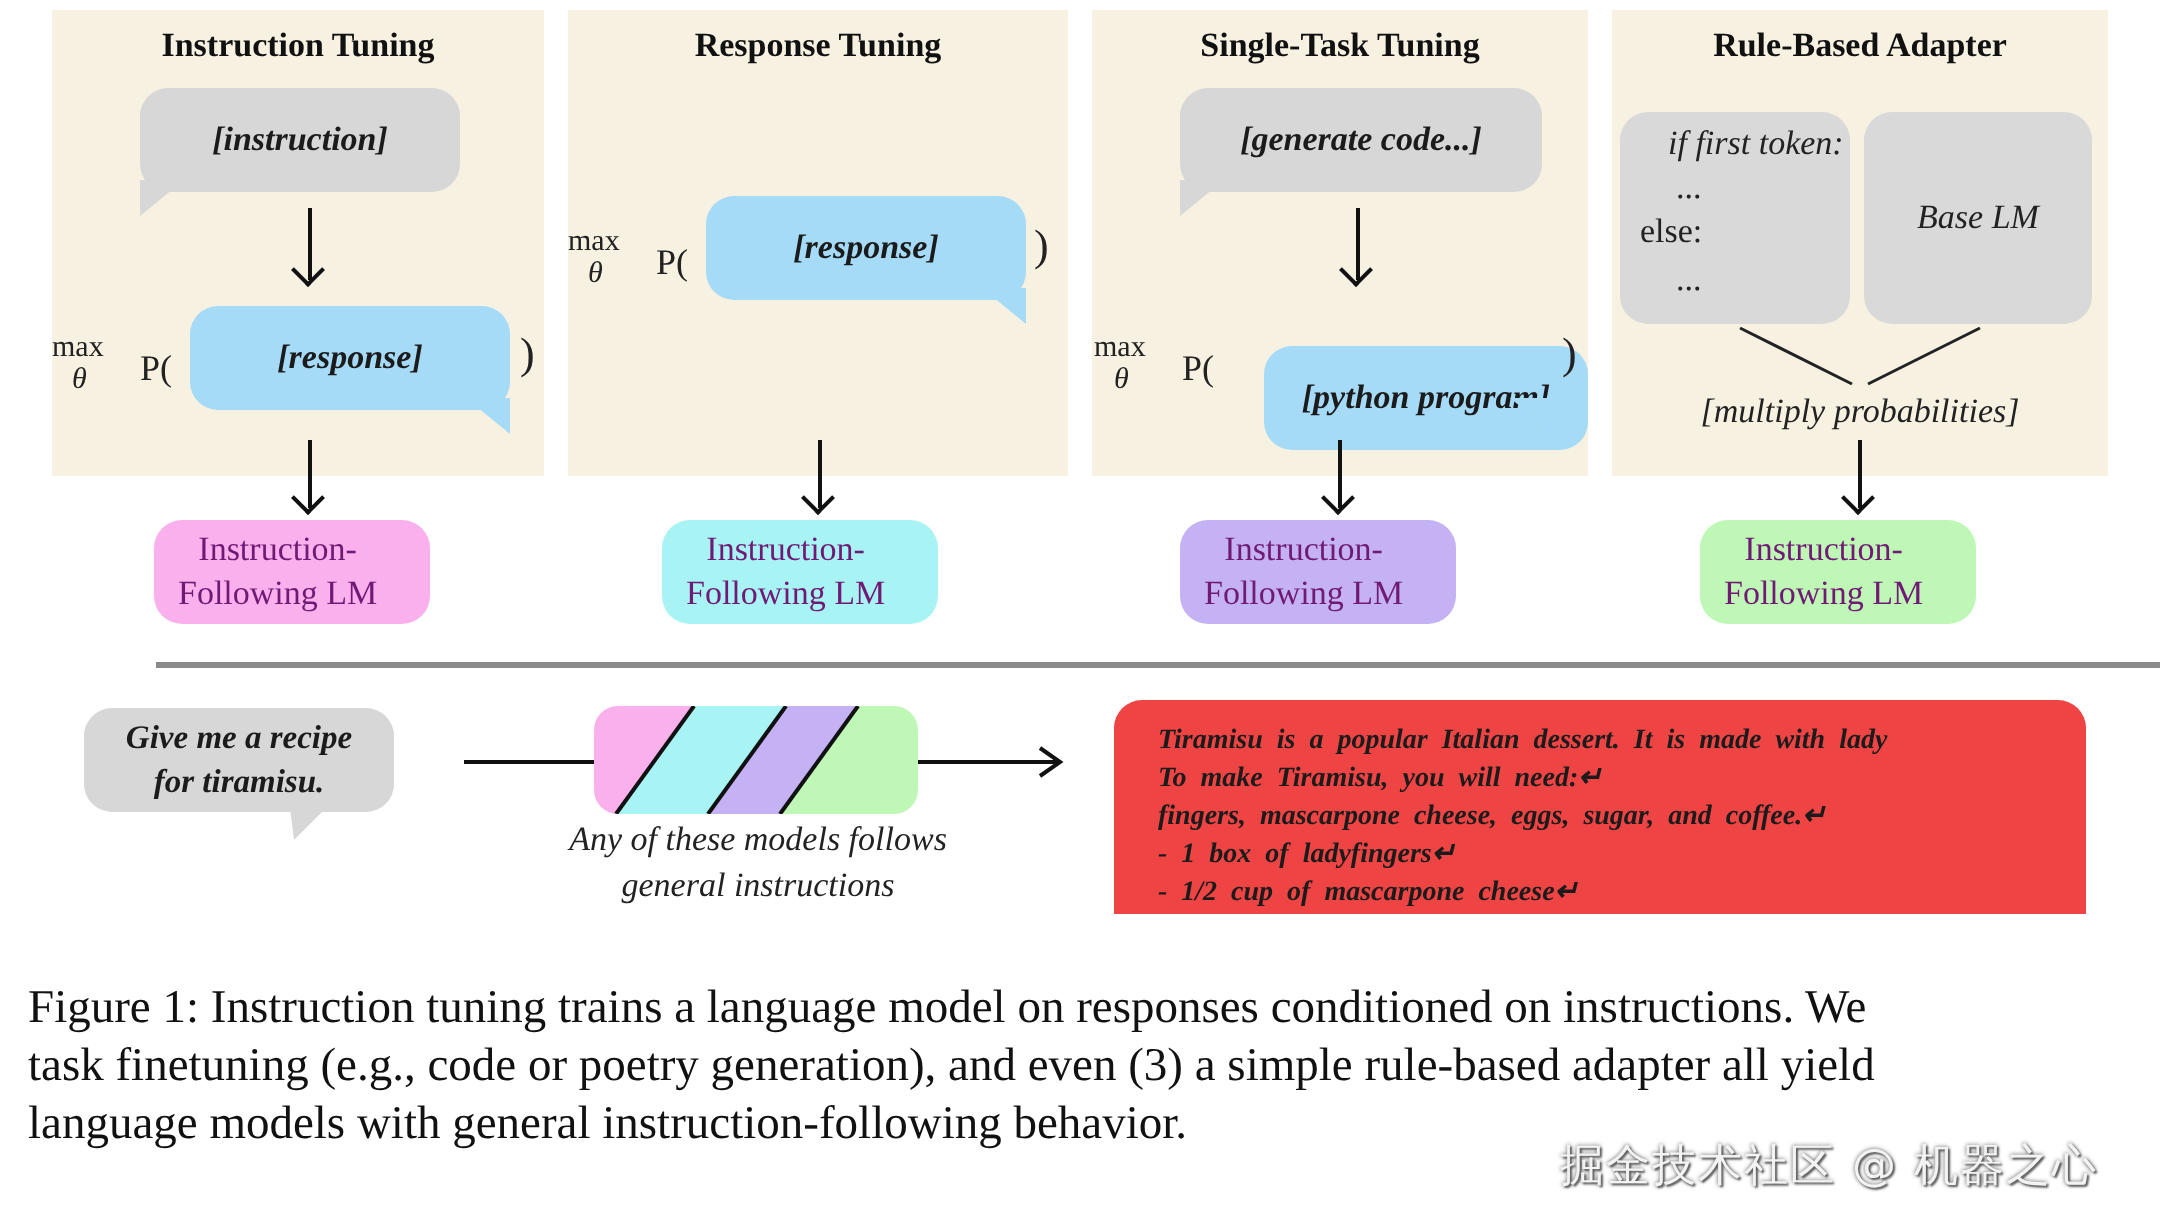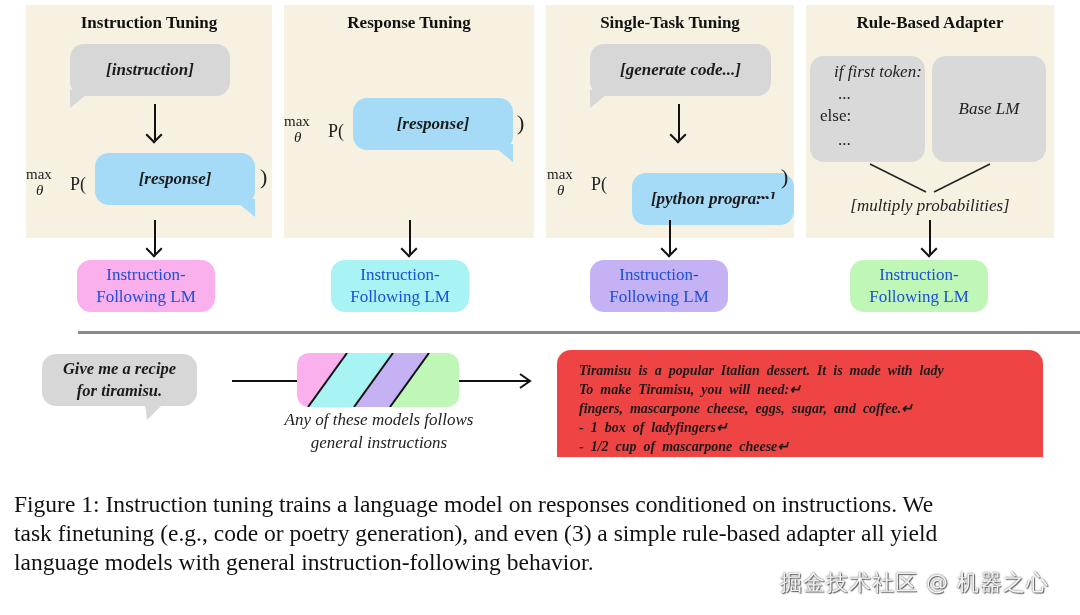--- a/index.html
+++ b/index.html
@@ -15,21 +15,21 @@
 
   .maxp { position: absolute; font-family: "Liberation Serif", serif; font-size: 17px; color: #222; }
   .maxp .max { position: absolute; left: 0; top: 0; font-size: 15px; }
   .maxp .theta { position: absolute; left: 10px; top: 16px; font-size: 15px; font-style: italic; }
   .maxp .p { position: absolute; left: 44px; top: 8px; font-size: 18px; }
   .paren { position: absolute; font-family: "Liberation Serif", serif; font-size: 22px; color: #222; }
 
   .arrow { position: absolute; width: 2px; background: #111; }
   .arrow::after { content: ""; position: absolute; left: -6px; bottom: -1px; width: 10px; height: 10px; border-right: 2px solid #111; border-bottom: 2px solid #111; transform: rotate(45deg); transform-origin: center; }
 
-  .lm-box { position: absolute; top: 260px; width: 138px; height: 52px; border-radius: 14px; display: flex; align-items: center; justify-content: center; text-align: center; font-family: "Liberation Serif", serif; font-size: 17px; line-height: 22px; color: #1d4ed8; }
+  .lm-box { position: absolute; top: 260px; width: 138px; height: 52px; border-radius: 14px; display: flex; align-items: center; justify-content: flex-start; text-align: center; font-family: "Liberation Serif", serif; font-size: 17px; line-height: 22px; color: #701a75; padding-left: 12px; }
 
   .rule-box { position: absolute; background: #d9d9d9; border-radius: 14px; font-family: "Liberation Serif", serif; font-size: 17px; color: #222; }
 
   .divider { position: absolute; left: 78px; top: 331px; width: 1002px; height: 3px; background: #8a8a8a; }
 
   .caption { position: absolute; left: 14px; top: 490px; width: 1056px; font-family: "Liberation Serif", serif; font-size: 23.5px; line-height: 29px; color: #111; text-align: justify; }
   .caption-line { display: block; white-space: nowrap; }
   .watermark { position: absolute; left: 780px; top: 568px; font-family: "DejaVu Sans", sans-serif; font-size: 22px; color: #f3f3f3; text-shadow: 0 0 2px #555, 1px 1px 1px #666; letter-spacing: 1px; }
 </style>
 </head>

